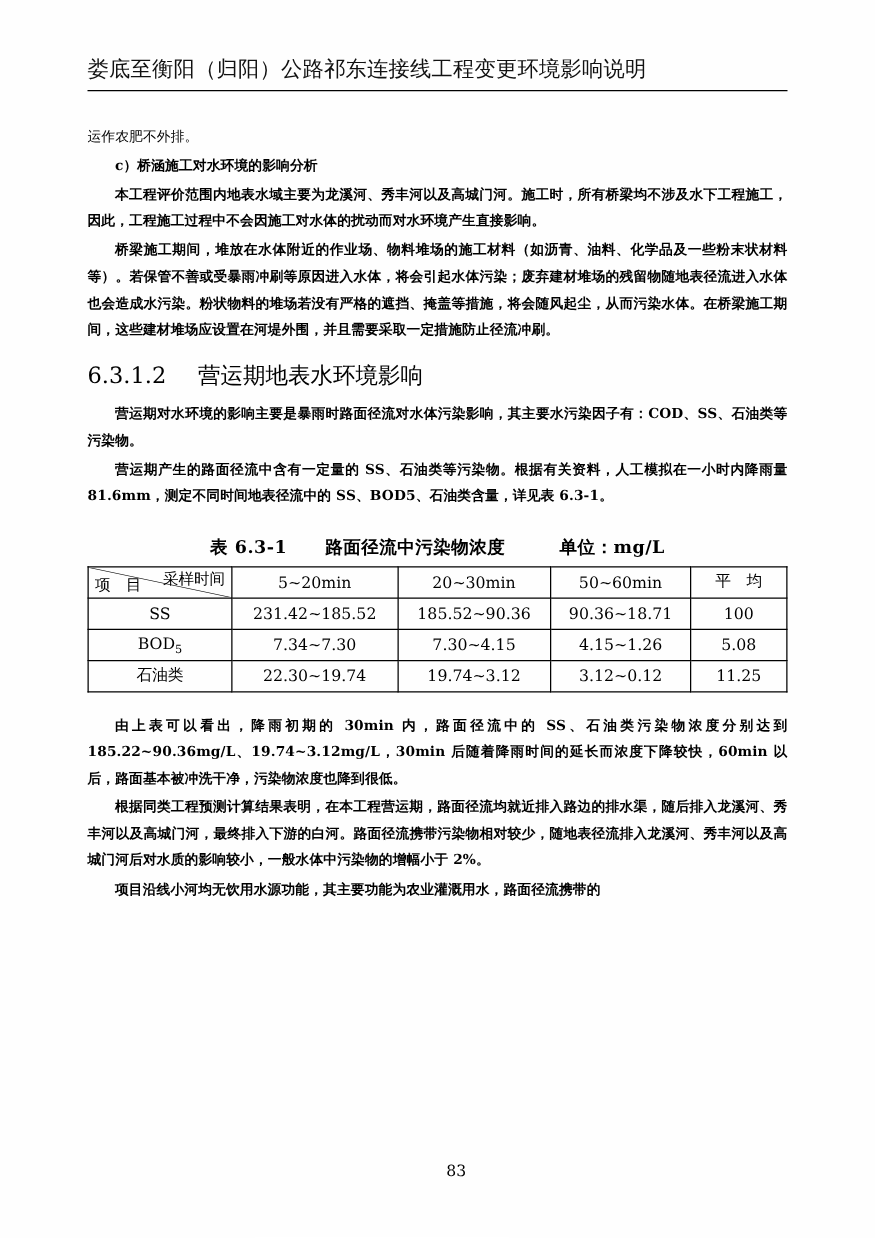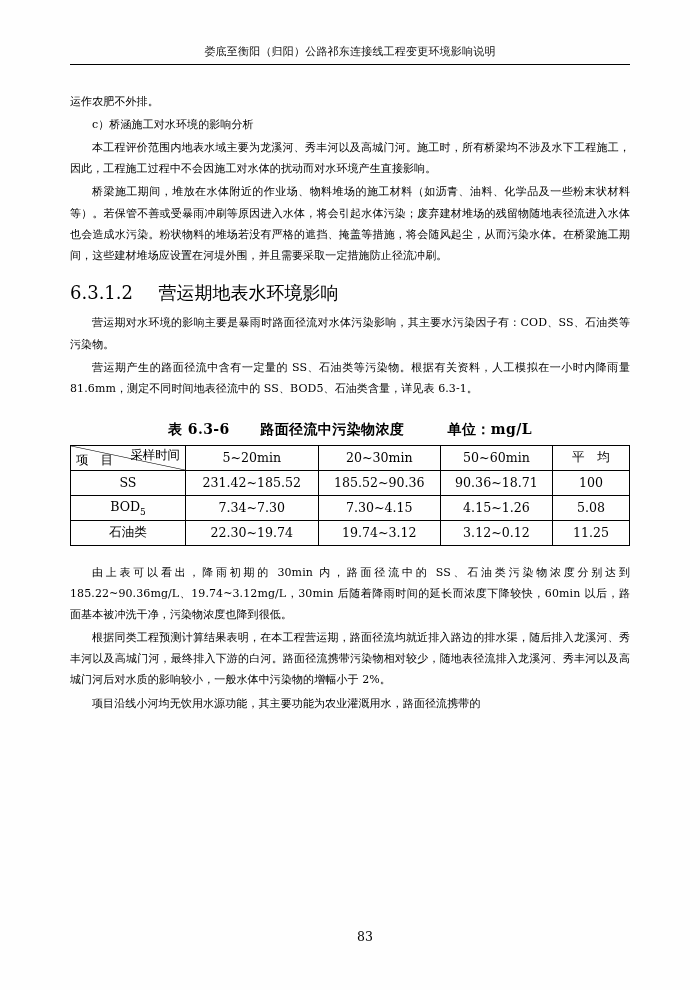--- a/index.html
+++ b/index.html
@@ -17,41 +17,42 @@
     color: #000000;
     overflow: hidden;
   }
   .content {
     position: absolute;
     left: 70px;
     top: 44px;
     width: 560px;
   }
   .header {
-    text-align: center;
-    font-size: 11px;
+    text-align: left;
+    font-size: 17px;
     letter-spacing: 0.2px;
     color: #111;
     padding-bottom: 3px;
     font-family: Liberation Mono, monospace;
   }
   .header-rule {
     border-bottom: 1px solid #000;
     margin-top: 2px;
     margin-bottom: 26px;
   }
   p {
     margin: 0 0 2px 0;
     font-size: 11px;
     line-height: 1.92;
     text-align: justify;
     letter-spacing: 0.1px;
   }
   p.indent {
     text-indent: 2em;
+    font-weight: bold;
   }
   .subsec {
     margin: 10px 0 2px 0;
     font-size: 18px;
     line-height: 1.92;
   }
   .tbl-caption {
     text-align: center;
     font-size: 14px;
     font-weight: bold;
@@ -138,21 +139,21 @@
       <span>6.3.1.2</span>
       <span style="display:inline-block;width:14px;"></span>
       <span>营运期地表水环境影响</span>
     </div>
 
     <p class="indent">营运期对水环境的影响主要是暴雨时路面径流对水体污染影响，其主要水污染因子有：COD、SS、石油类等污染物。</p>
 
     <p class="indent">营运期产生的路面径流中含有一定量的 SS、石油类等污染物。根据有关资料，人工模拟在一小时内降雨量 81.6mm，测定不同时间地表径流中的 SS、BOD5、石油类含量，详见表 6.3-1。</p>
 
     <div class="tbl-caption">
-      <span>表 6.3-6</span>
+      <span>表 6.3-1</span>
       <span style="display:inline-block;width:20px;"></span>
       <span>路面径流中污染物浓度</span>
       <span class="unit">单位：mg/L</span>
     </div>
 
     <table class="data">
       <tbody>
         <tr>
           <td class="corner">
             <svg class="diag" viewBox="0 0 110 40" preserveAspectRatio="none">

